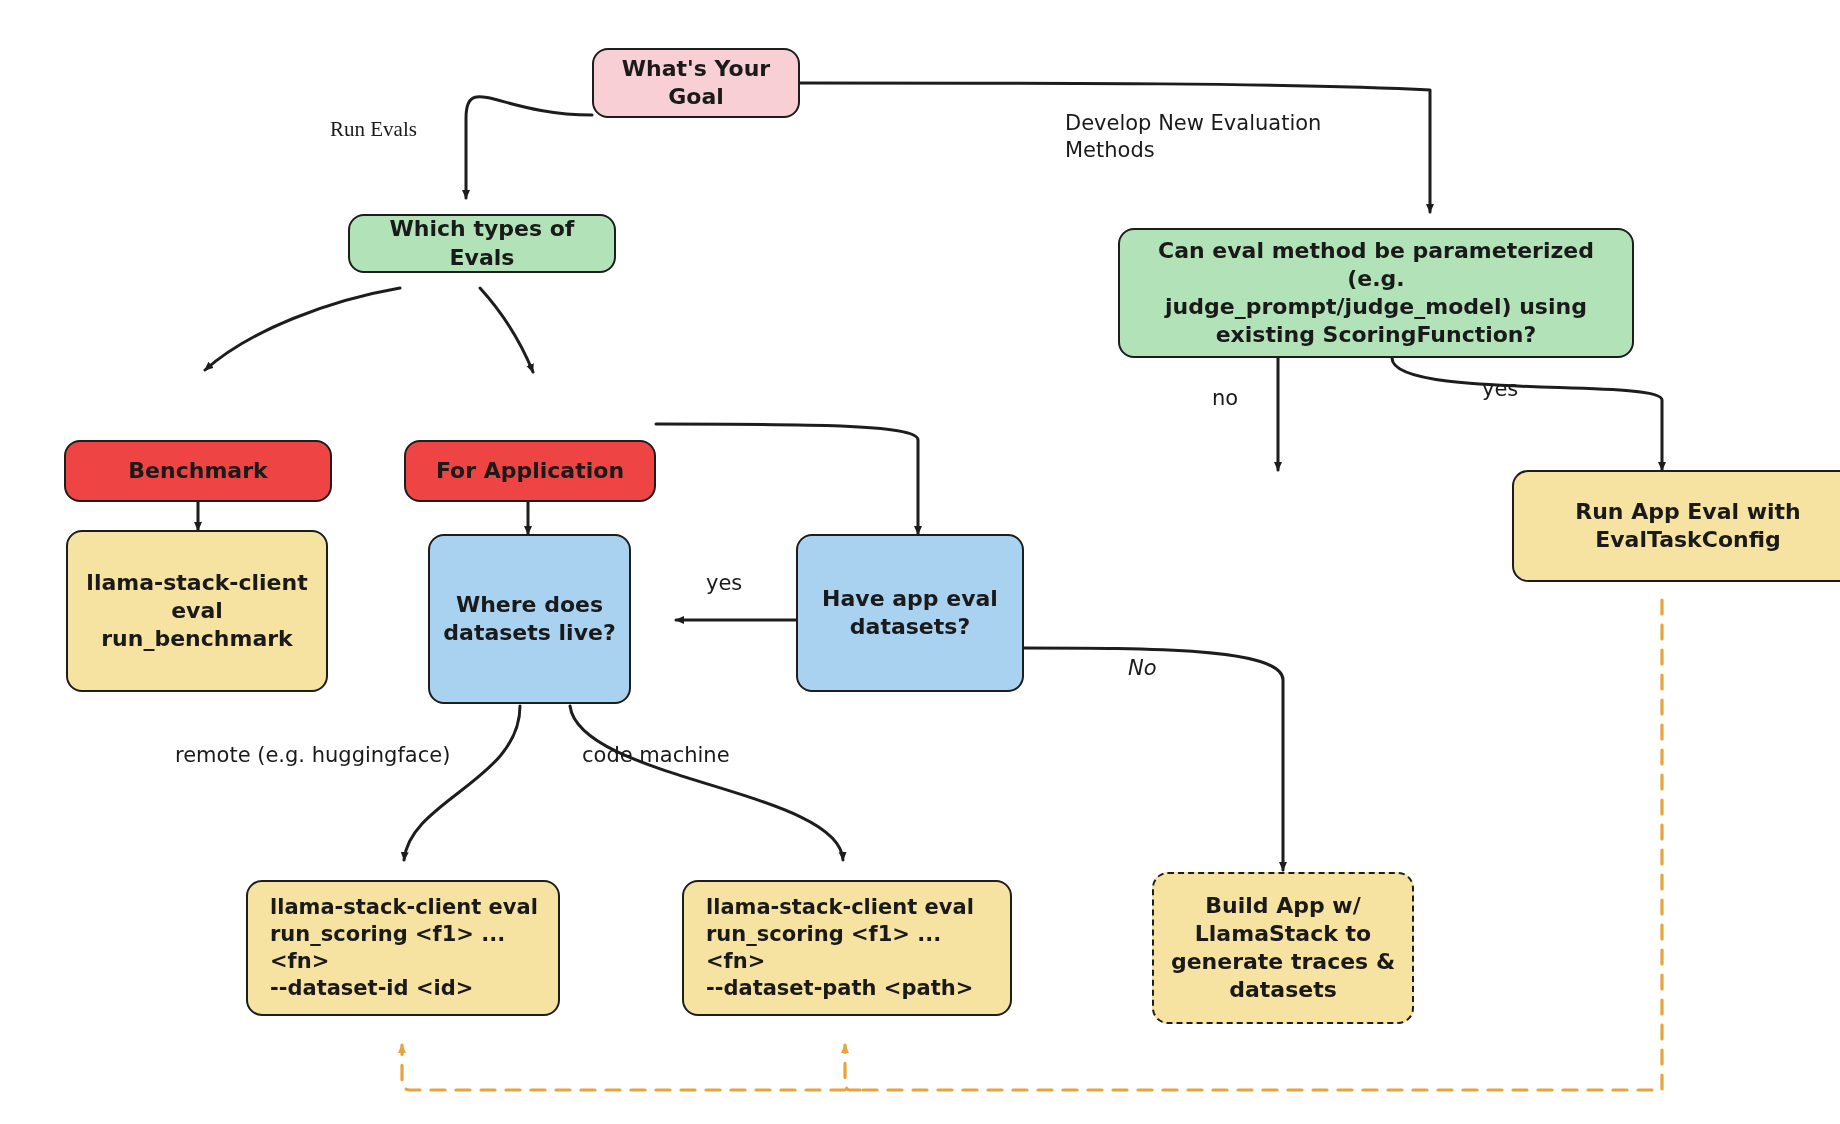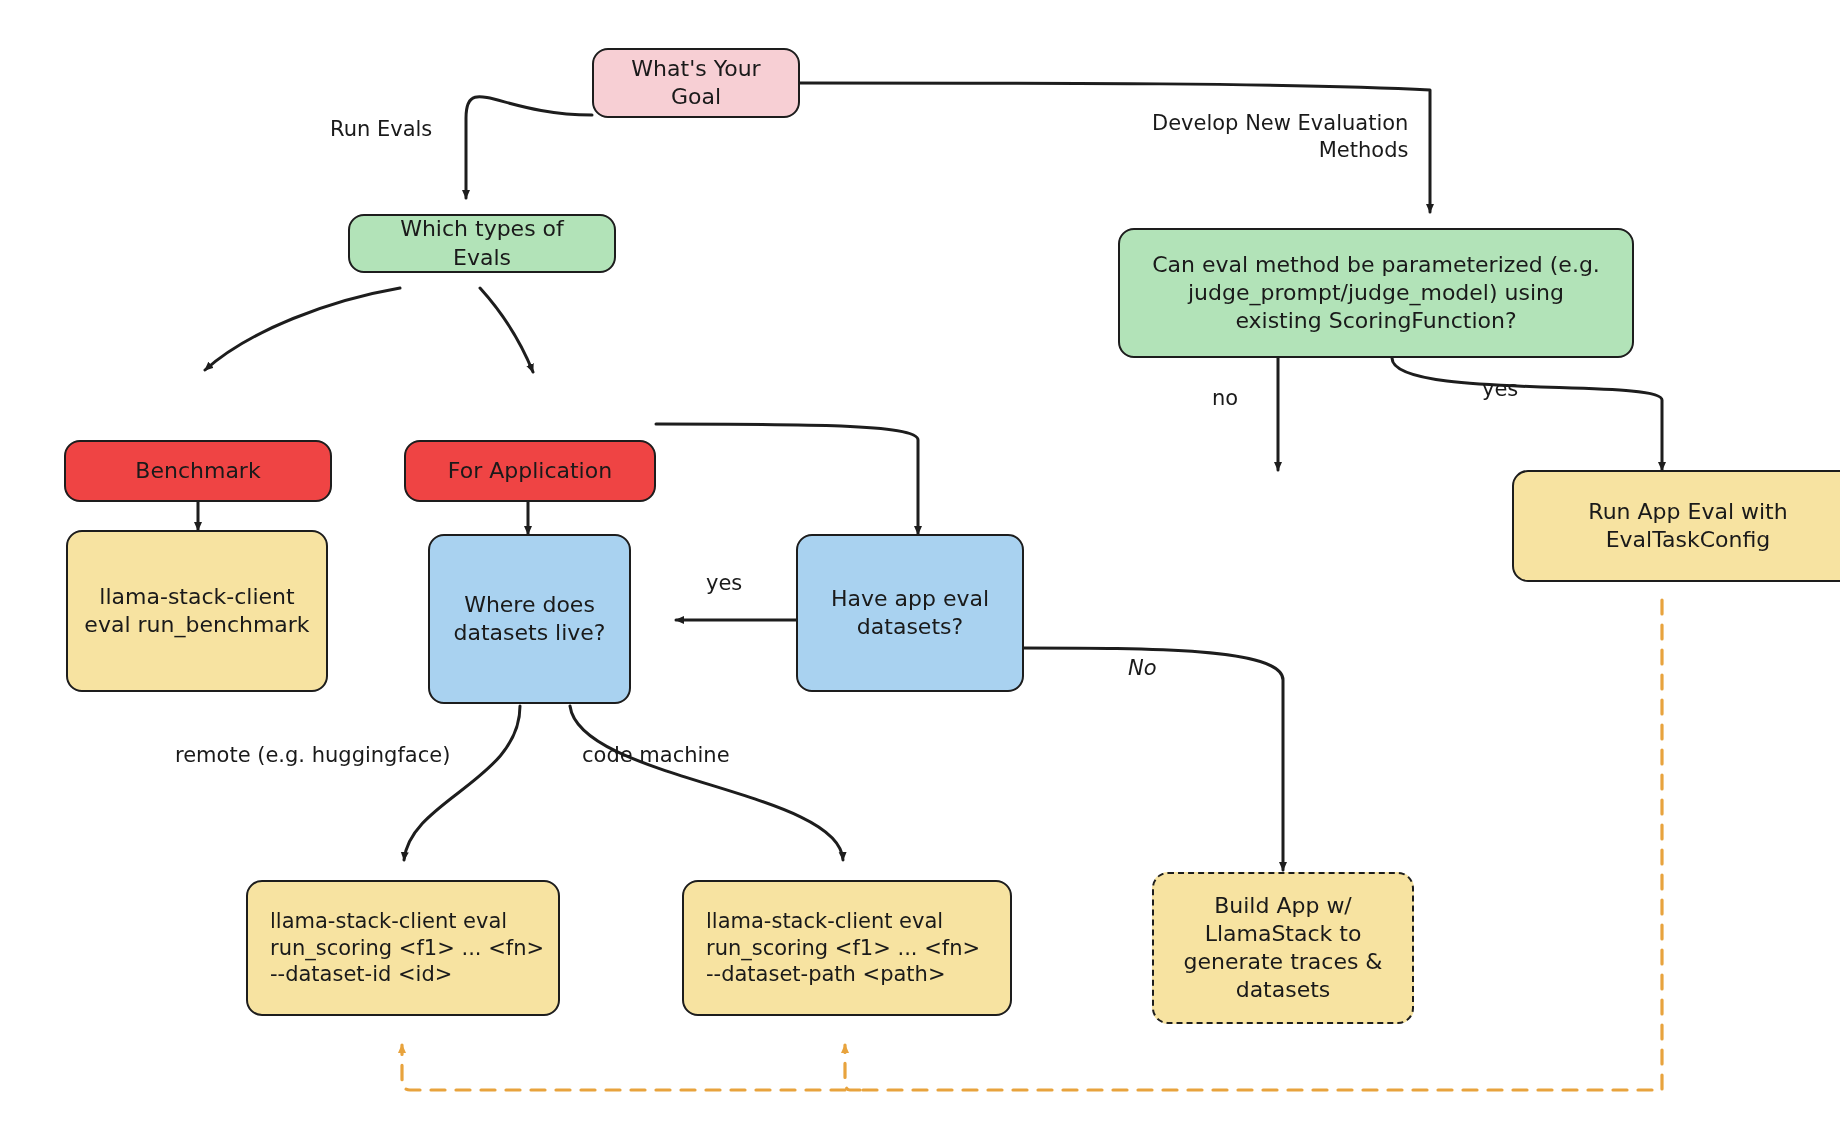--- a/index.html
+++ b/index.html
@@ -29,21 +29,21 @@
     display: flex;
     align-items: center;
     justify-content: center;
     text-align: center;
     border: 2.5px solid #1d1d1d;
     color: #1a1a1a;
     line-height: 1.28;
     white-space: pre-line;
     padding: 4px 8px;
   }
-  .rounded { border-radius: 16px; }
+  .rounded { border-radius: 16px; font-weight: bold; }
   .pink   { background: #f7cfd4; }
   .green  { background: #b2e3b8; }
   .yellow { background: #f7e3a1; }
   .blue   { background: #a9d2f0; }
   .white  { background: #ef4444; margin-top: 48px; }
   .dashed { border-style: dashed; background: #f7e3a1; }
 
   .edge-label {
     position: absolute;
     color: #1a1a1a;
@@ -136,23 +136,23 @@
 
   <div class="node rounded yellow" style="left:682px; top:880px; width:330px; height:136px; font-size:21px; text-align:left; justify-content:flex-start; padding-left:22px;">llama-stack-client eval
 run_scoring &lt;f1&gt; ... &lt;fn&gt;
 --dataset-path &lt;path&gt;</div>
 
   <div class="node rounded dashed" style="left:1152px; top:872px; width:262px; height:152px; font-size:22px;">Build App w/
 LlamaStack to
 generate traces &amp;
 datasets</div>
 
-  <div class="edge-label" style="left:330px; top:116px; font-size:21px;">Run Evals</div>
+  <div class="edge-label" style="left:330px; top:116px; font-size:21px;font-family:Liberation Serif, serif;">Run Evals</div>
 
-  <div class="edge-label" style="left:1152px; top:110px; font-size:21px; text-align:right;">Develop New Evaluation
+  <div class="edge-label" style="left:1065px; top:110px; font-size:21px; text-align:left;">Develop New Evaluation
 Methods</div>
 
   <div class="edge-label" style="left:1212px; top:385px; font-size:21px;">no</div>
 
   <div class="edge-label" style="left:1482px; top:376px; font-size:21px;">yes</div>
 
   <div class="edge-label" style="left:706px; top:570px; font-size:21px;">yes</div>
 
   <div class="edge-label" style="left:1128px; top:655px; font-size:21px; font-style:italic;">No</div>
 

